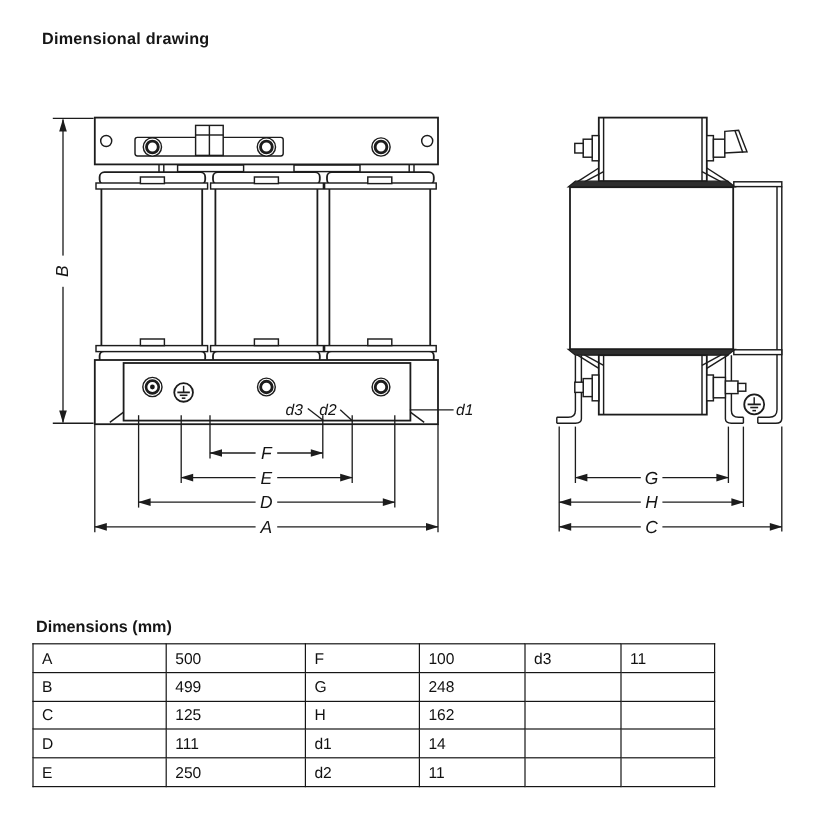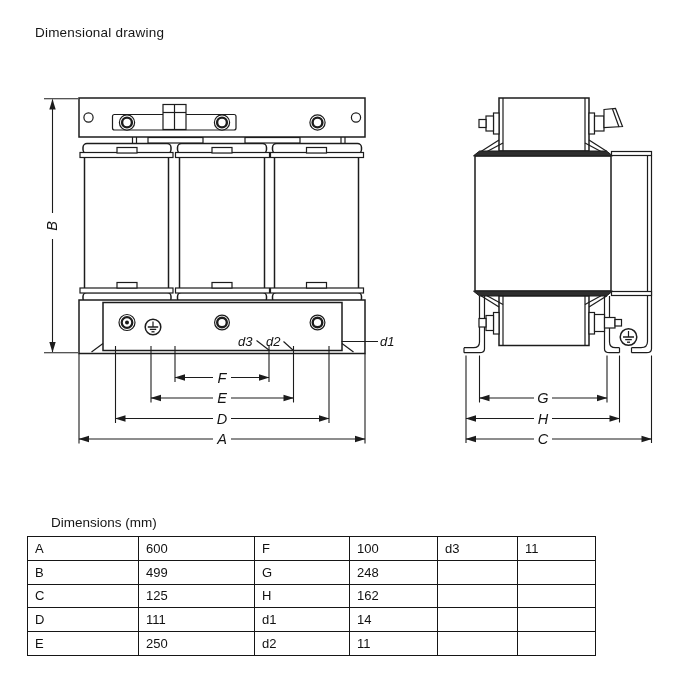--- a/index.html
+++ b/index.html
@@ -2,25 +2,25 @@
 <html><head>
 <meta charset="utf-8">
 <style>
   html,body{margin:0;padding:0;}
   body{
     width:700px;height:700px;position:relative;background:#ffffff;
     font-family:"Liberation Sans", sans-serif;color:#161616;overflow:hidden;
   }
   .page-title{
     position:absolute;left:35px;top:25px;
-    font-size:13.5px;font-weight:normal;letter-spacing:.2px;
+    font-size:13.5px;font-weight:bold;letter-spacing:.2px;
   }
   .table-title{
-    position:absolute;left:51px;top:515px;
-    font-size:13.5px;font-weight:normal;
+    position:absolute;left:30px;top:515px;
+    font-size:13.5px;font-weight:bold;
   }
   svg.drawing{position:absolute;left:0;top:0;}
   
   .ln{fill:none;stroke:#1c1c1c;stroke-width:1.5;}
   .lnw{fill:#ffffff;stroke:#1c1c1c;stroke-width:1.5;}
   .lt{fill:none;stroke:#1c1c1c;stroke-width:1.2;}
   .ltw{fill:#ffffff;stroke:#1c1c1c;stroke-width:1.2;}
   .dk{fill:#2e2e2e;stroke:#1c1c1c;stroke-width:1;}
   .dim{fill:none;stroke:#1c1c1c;stroke-width:1.1;}
   .wbg{fill:#ffffff;stroke:none;}
@@ -289,21 +289,21 @@
     </g>
   </g>
 </svg>
 
 <div class="table-title">Dimensions (mm)</div>
 
 <table class="dims-table">
   <tbody>
     <tr>
       <td class="c1">A</td>
-      <td class="c2">600</td>
+      <td class="c2">500</td>
       <td class="c3">F</td>
       <td class="c4">100</td>
       <td class="c5">d3</td>
       <td class="c6">11</td>
     </tr>
     <tr>
       <td class="c1">B</td>
       <td class="c2">499</td>
       <td class="c3">G</td>
       <td class="c4">248</td>

